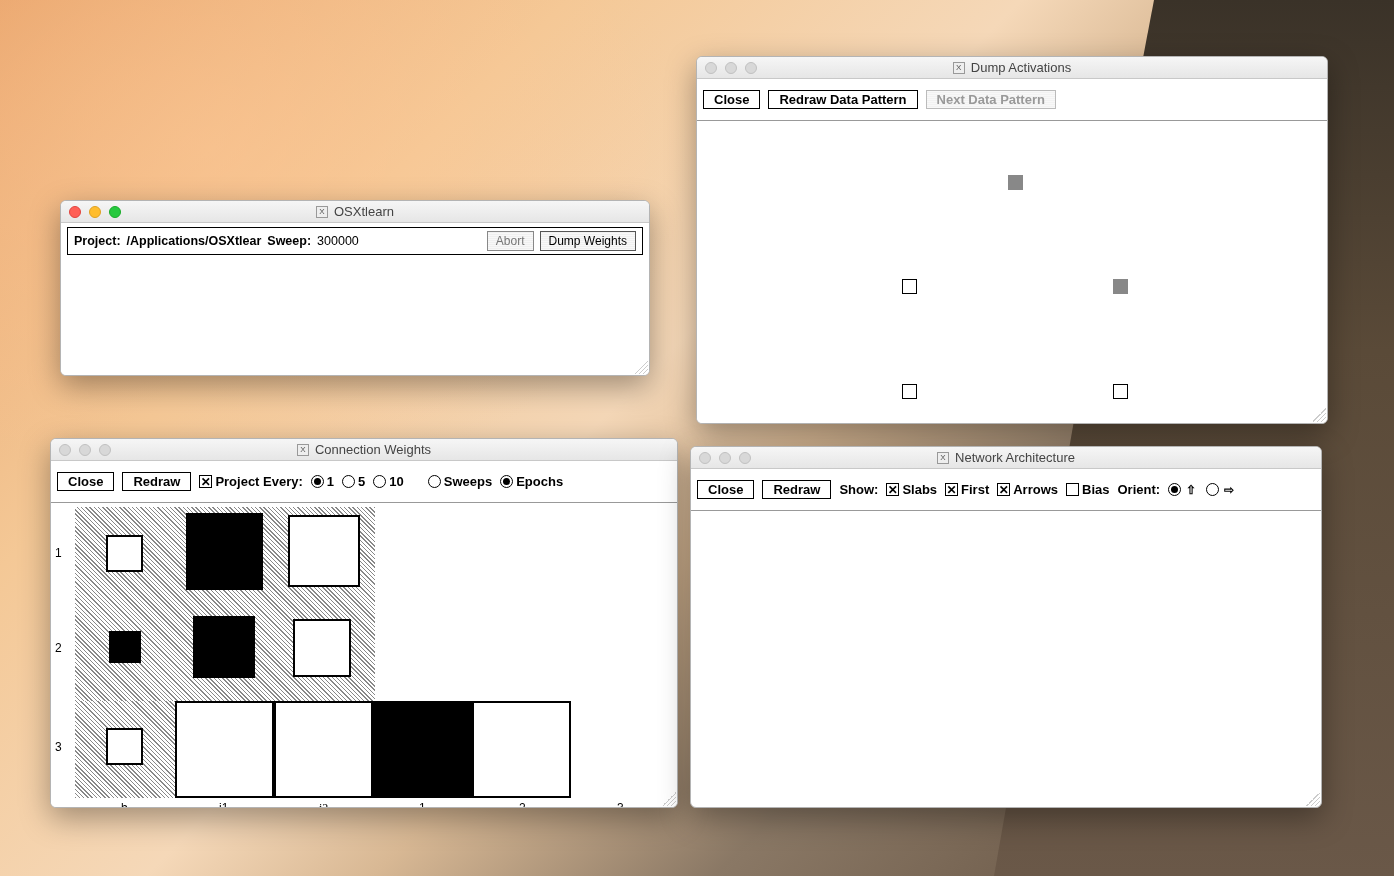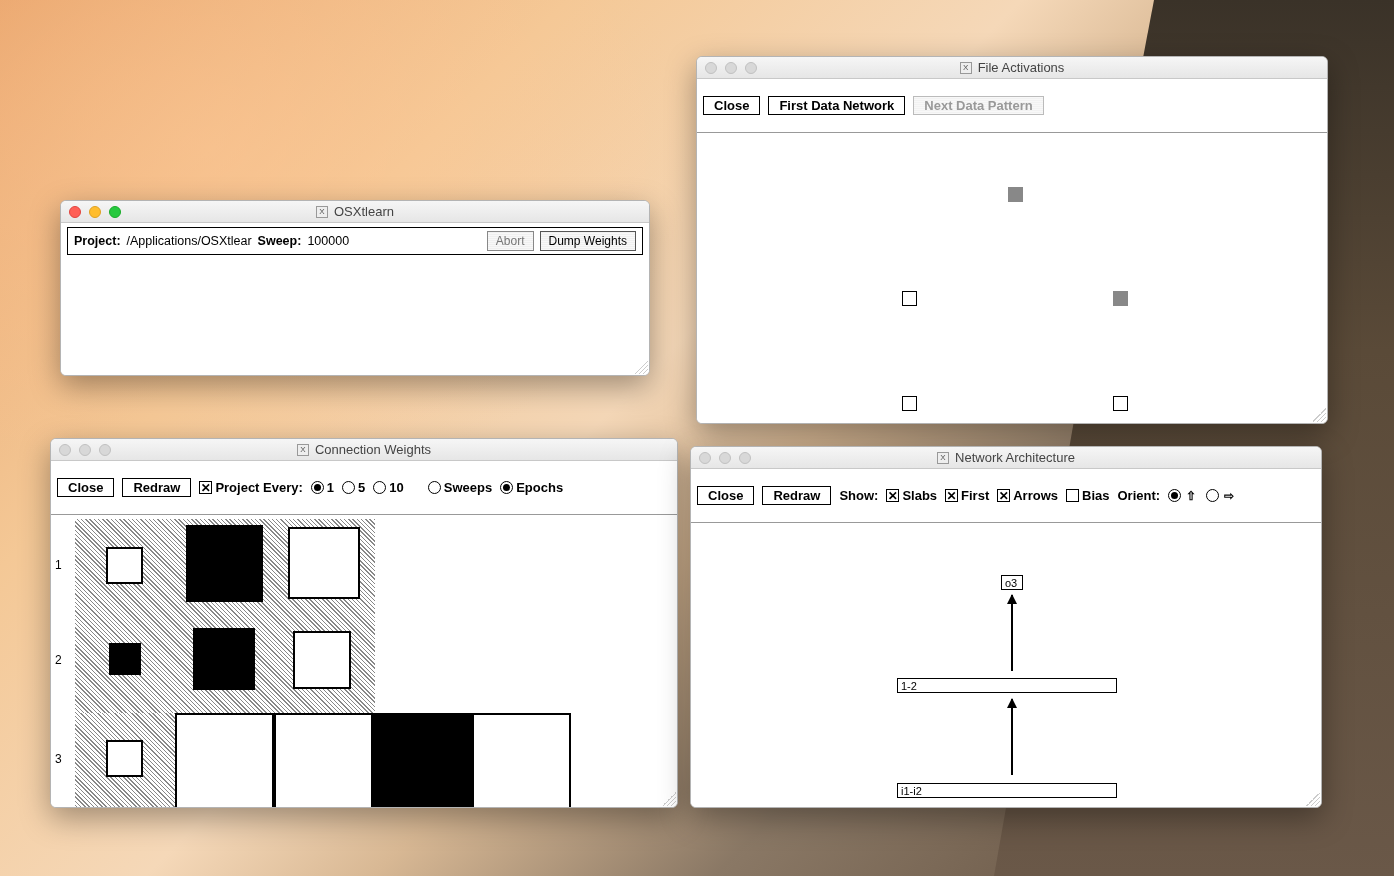--- a/index.html
+++ b/index.html
@@ -73,21 +73,21 @@
   border: 1px solid #999;
   font-size: 8px;
   display: inline-flex;
   align-items: center;
   justify-content: center;
   color: #555;
 }
 .toolbar {
   display: flex;
   align-items: center;
-  padding: 17px 6px;
+  padding: 11px 6px;
   gap: 8px;
   border-bottom: 1px solid #999;
   font-size: 13px;
 }
 .btn {
   border: 1.5px solid #000;
   background: #fff;
   font-size: 13px;
   font-weight: bold;
   padding: 1px 10px;
@@ -253,46 +253,46 @@
       <div class="tl-btn tl-min"></div>
       <div class="tl-btn tl-max"></div>
     </div>
     <div class="title">
         <span class="x11-icon">X</span>
         <span>OSXtlearn</span>
       </div>
   </div>
   <div class="status-row">
     <span>Project:</span>
-    <span style="font-weight:normal;">/Applications/OSXtlear</span>
+    <span style="font-weight:bold;">/Applications/OSXtlear</span>
     <span>Sweep:</span>
-    <span style="font-weight:normal;">100000</span>
+    <span style="font-weight:normal;">300000</span>
     <span class="spacer"></span>
     <button class="small-btn">Abort</button>
     <button class="small-btn enabled">Dump Weights</button>
   </div>
   <div class="content"></div>
   <div class="resize-grip"></div>
 </div>
 
 <div class="window" id="win-activ">
   <div class="titlebar tl-inactive">
     <div class="traffic">
       <div class="tl-btn"></div>
       <div class="tl-btn"></div>
       <div class="tl-btn"></div>
     </div>
     <div class="title">
         <span class="x11-icon">X</span>
-        <span>File Activations</span>
+        <span>Dump Activations</span>
       </div>
   </div>
   <div class="toolbar">
     <button class="btn">Close</button>
-    <button class="btn">First Data Network</button>
+    <button class="btn">Redraw Data Pattern</button>
     <button class="btn btn-disabled">Next Data Pattern</button>
   </div>
   <div class="content">
     <div class="na-node na-filled" style="left:311px; top:54px;"></div>
     <div class="na-node na-empty" style="left:205px; top:158px;"></div>
     <div class="na-node na-filled" style="left:416px; top:158px;"></div>
     <div class="na-node na-empty" style="left:205px; top:263px;"></div>
     <div class="na-node na-empty" style="left:416px; top:263px;"></div>
   </div>
   <div class="resize-grip"></div>
@@ -415,27 +415,14 @@
         <span class="radio-circle">
           <span class="radio-dot"></span>
         </span>
         <span class="orient-icon">⇧</span>
       </span>
     <span class="radio">
         <span class="radio-circle"></span>
         <span class="orient-icon">⇨</span>
       </span>
   </div>
-  <div class="content">
-    <div class="arch-slab" style="left:310px; top:52px; width:22px; height:15px;">
-        <span>o3</span>
-      </div>
-    <div class="arch-arrow" style="left:320px; top:72px; height:76px;"></div>
-    <div class="arch-slab" style="left:206px; top:155px; width:220px; height:15px;">
-        <span>1-2</span>
-      </div>
-    <div class="arch-arrow" style="left:320px; top:176px; height:76px;"></div>
-    <div class="arch-slab" style="left:206px; top:260px; width:220px; height:15px;">
-        <span>i1-i2</span>
-      </div>
-  </div>
   <div class="resize-grip"></div>
 </div>
 
 </body></html>

